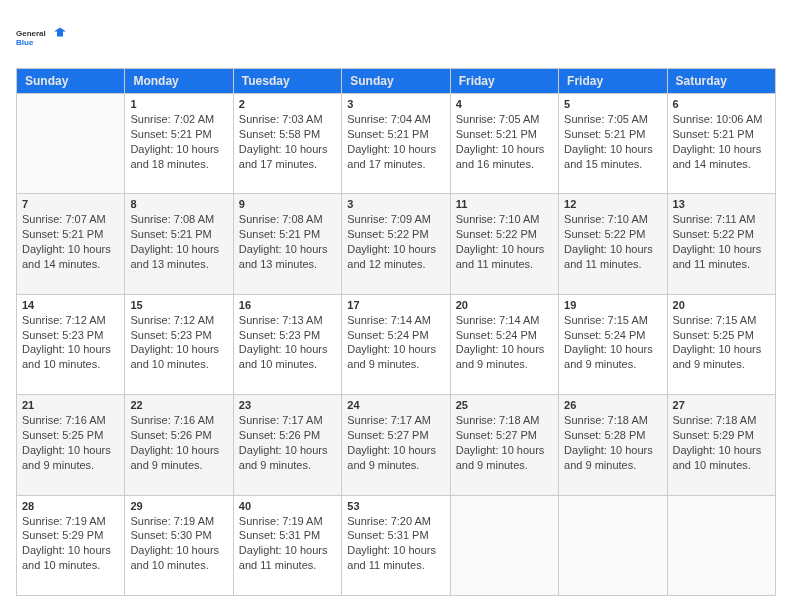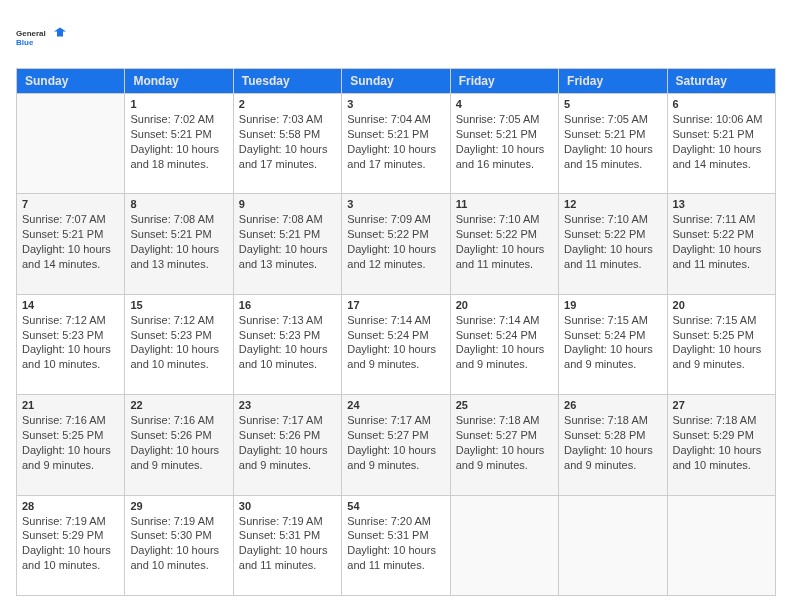--- a/index.html
+++ b/index.html
@@ -327,28 +327,28 @@
 and 10 minutes.</div>
           </td>
           <td>
             <span class="day-number">29</span>
             <div class="day-info" style="white-space: pre-line;">Sunrise: 7:19 AM
 Sunset: 5:30 PM
 Daylight: 10 hours
 and 10 minutes.</div>
           </td>
           <td>
-            <span class="day-number">30</span>
+            <span class="day-number">40</span>
             <div class="day-info" style="white-space: pre-line;">Sunrise: 7:19 AM
 Sunset: 5:31 PM
 Daylight: 10 hours
 and 11 minutes.</div>
           </td>
           <td>
-            <span class="day-number">54</span>
+            <span class="day-number">53</span>
             <div class="day-info" style="white-space: pre-line;">Sunrise: 7:20 AM
 Sunset: 5:31 PM
 Daylight: 10 hours
 and 11 minutes.</div>
           </td>
           <td class="empty"></td>
           <td class="empty"></td>
           <td class="empty"></td>
         </tr>
       </tbody>

